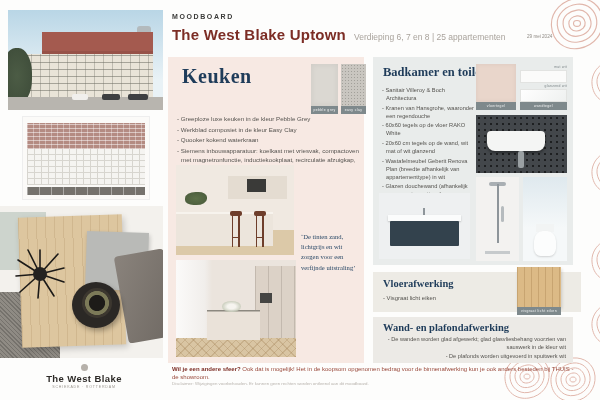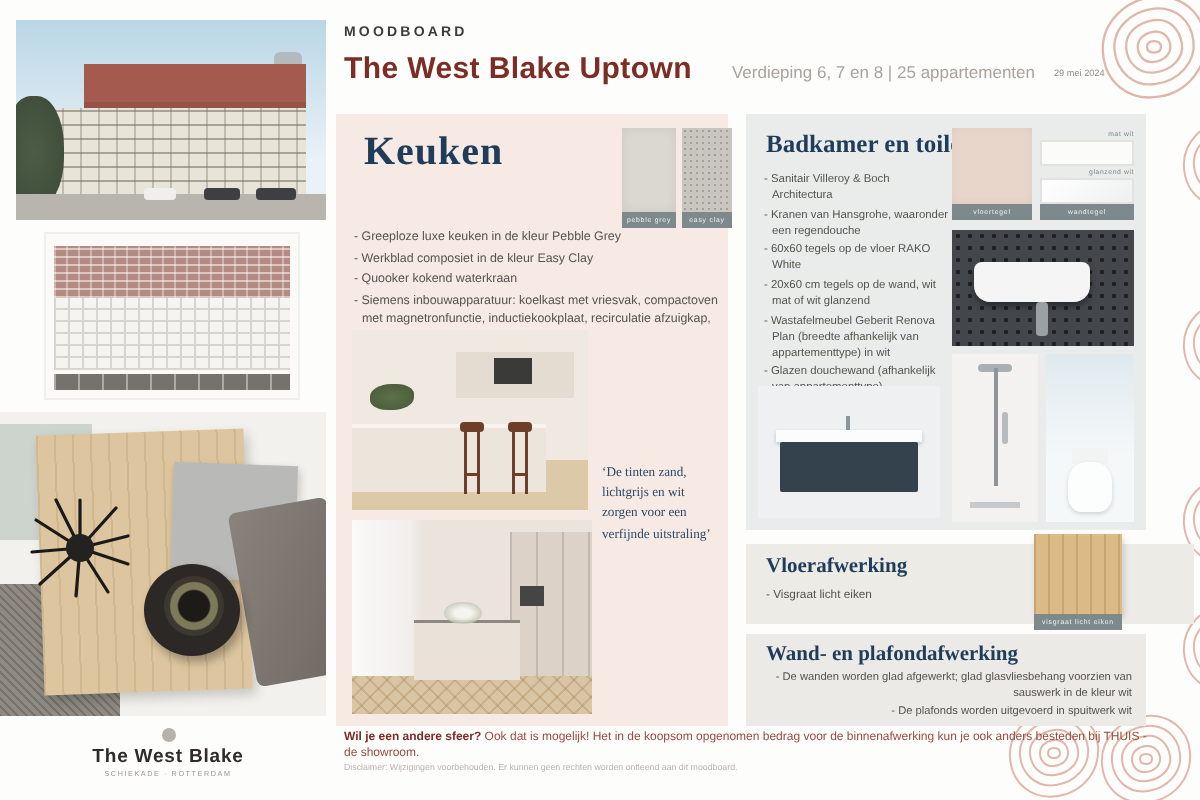--- a/index.html
+++ b/index.html
@@ -50,21 +50,21 @@
     background:radial-gradient(circle,#1d1b18 0 36%,#7c7a58 40% 55%,#3c372f 58%);}
 
   
   .logo{left:25px;top:364px;width:118px;display:flex;flex-direction:column;align-items:center;}
   .logo-dot{width:7px;height:7px;border-radius:50%;background:#b6b1aa;margin-bottom:2px;}
   .logo-name{font-size:9.5px;font-weight:bold;letter-spacing:.4px;color:#2e2b28;}
   .logo-tagline{font-size:3.6px;letter-spacing:.8px;color:#9b968f;margin-top:1px;}
 
   
   .kicker{left:172px;top:13px;font-size:7px;letter-spacing:1.6px;color:#3b3b39;font-weight:bold;}
-  .titlebar{left:172px;top:26px;width:400px;display:flex;align-items:baseline;gap:20px;}
+  .titlebar{left:172px;top:26px;width:400px;display:flex;align-items:baseline;gap:8px;}
   .title{font-size:15px;font-weight:bold;color:#7c2d25;letter-spacing:.2px;white-space:nowrap;}
   .subtitle{font-size:8.5px;color:#a9a39c;white-space:nowrap;}
   .date{position:absolute;left:527px;top:34px;font-size:4.6px;color:#8f8a84;}
 
   
   .panel{position:absolute;}
   .panel h2{margin:0;font-family:"Liberation Serif",serif;font-weight:bold;color:#1f3c5a;}
   ul.bullets{margin:0;padding:0;list-style:none;}
   ul.bullets li{text-indent:-4px;padding-left:4px;margin-bottom:2px;}
   ul.bullets li::before{content:"-  ";}
@@ -125,21 +125,21 @@
   .shp-bar{position:absolute;left:20%;bottom:8%;width:60%;height:3px;background:#c6cacc;}
   .wc-photo{left:150px;top:120px;width:44px;height:84px;background:linear-gradient(#dfe9ee,#f5f8f9 60%);}
   .wc-bowl{position:absolute;left:25%;bottom:6%;width:50%;height:30%;background:#fcfdfd;border-radius:40% 40% 30% 30%;box-shadow:0 1px 2px rgba(0,0,0,.15);}
   .wc-tank{position:absolute;left:30%;bottom:34%;width:40%;height:10%;background:#f2f4f4;}
   .vanity-photo{left:6px;top:136px;width:91px;height:66px;background:#eef0f1;}
   .vp-counter{position:absolute;left:10%;top:34%;width:80%;height:8%;background:#fbfcfc;box-shadow:0 1px 2px rgba(0,0,0,.2);}
   .vp-cab{position:absolute;left:12%;top:42%;width:76%;height:38%;background:#33424d;border-radius:1px;}
   .vp-tap{position:absolute;left:48%;top:22%;width:2px;height:9px;background:#8e959a;}
 
   
-  .vloer{left:373px;top:272px;width:224px;height:40px;background:#edebe5;}
+  .vloer{left:373px;top:272px;width:208px;height:40px;background:#edebe5;}
   .vloer h2{position:absolute;left:10px;top:6px;font-size:10.5px;}
   .v-bullets{position:absolute;left:10px;top:23px;width:120px;font-size:5.9px;color:#55534f;}
   .wood-swatch{position:absolute;left:517px;top:267px;width:44px;z-index:3;}
   .wood-swatch .tex{height:40px;background:#dcba86;box-shadow:1px 2px 3px rgba(0,0,0,.15);
     background-image:repeating-linear-gradient(90deg,rgba(140,100,50,.25) 0 1px,transparent 1px 7px);}
 
   
   .wand{left:373px;top:317px;width:200px;height:46px;background:#eceae6;text-align:right;}
   .wand h2{position:absolute;left:10px;top:5px;font-size:10.5px;}
   .w-bullets{position:absolute;left:10px;top:19px;width:183px;font-size:5.6px;line-height:1.35;color:#55534f;}

